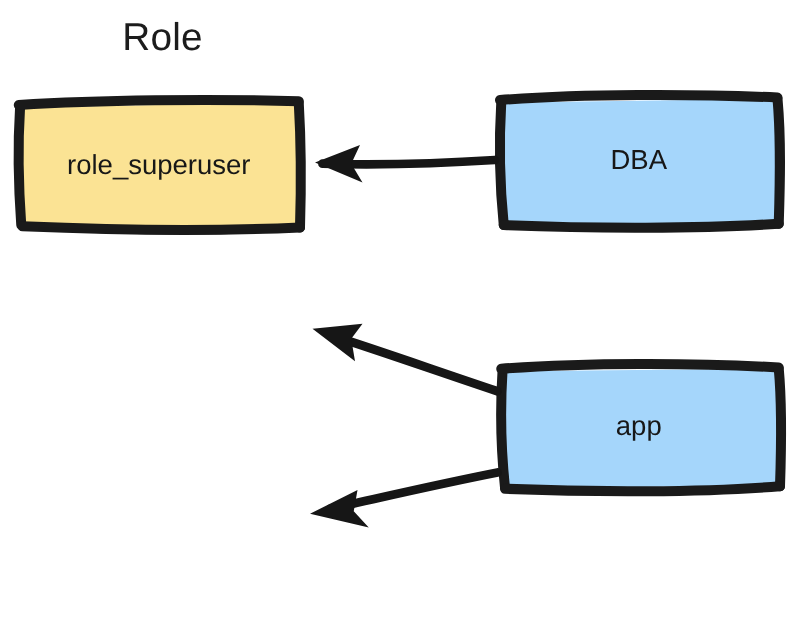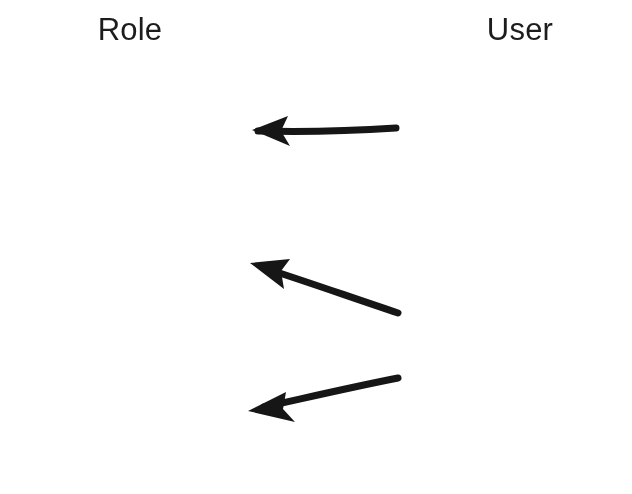--- a/index.html
+++ b/index.html
@@ -68,26 +68,56 @@
     pointer-events: none;
   }
 </style>
 </head>
 <body>
 
 <div id="canvas">
 
   <div class="column-header" id="header-role">Role</div>
 
-  <div class="column-header" id="header-user">User</div>
+
+  <div class="node" id="node-role-superuser">
+    <svg width="238" height="116" viewBox="0 0 238 116">
+      <path d="M9,12 L230,8 L233,109 L11,105 Z" fill="#FBE394" stroke="none"></path>
+      <path d="M8,13 C6,45 7,78 9,106" fill="none" stroke="#1a1a1a" stroke-width="8" stroke-linecap="round"></path>
+      <path d="M7,10 C70,6 160,5 231,7" fill="none" stroke="#1a1a1a" stroke-width="8" stroke-linecap="round"></path>
+      <path d="M231,8 C233,42 233,76 232,108" fill="none" stroke="#1a1a1a" stroke-width="8" stroke-linecap="round"></path>
+      <path d="M10,107 C80,110 165,111 232,108" fill="none" stroke="#1a1a1a" stroke-width="8" stroke-linecap="round"></path>
+      <path d="M24,109 C90,113 170,113 222,110" fill="none" stroke="#1a1a1a" stroke-width="3" stroke-linecap="round" opacity="0.85"></path>
+    </svg>
+    <div class="node-label">role_superuser</div>
+  </div>
 
 
 
+  <div class="node" id="node-dba">
+    <svg width="236" height="116" viewBox="0 0 236 116">
+      <path d="M9,12 L228,9 L230,108 L11,110 Z" fill="#A5D6FB" stroke="none"></path>
+      <path d="M8,12 C6,45 7,80 10,110" fill="none" stroke="#1a1a1a" stroke-width="8" stroke-linecap="round"></path>
+      <path d="M7,10 C72,5 162,5 229,8" fill="none" stroke="#1a1a1a" stroke-width="8" stroke-linecap="round"></path>
+      <path d="M229,9 C232,42 231,77 230,109" fill="none" stroke="#1a1a1a" stroke-width="8" stroke-linecap="round"></path>
+      <path d="M10,110 C82,113 168,113 230,109" fill="none" stroke="#1a1a1a" stroke-width="8" stroke-linecap="round"></path>
+    </svg>
+    <div class="node-label">DBA</div>
+  </div>
 
-
+  <div class="node" id="node-app">
+    <svg width="236" height="114" viewBox="0 0 236 114">
+      <path d="M10,13 L229,11 L231,104 L12,107 Z" fill="#A5D6FB" stroke="none"></path>
+      <path d="M9,13 C7,45 8,78 11,106" fill="none" stroke="#1a1a1a" stroke-width="8" stroke-linecap="round"></path>
+      <path d="M8,11 C74,6 163,6 230,10" fill="none" stroke="#1a1a1a" stroke-width="8" stroke-linecap="round"></path>
+      <path d="M230,11 C233,43 232,76 231,105" fill="none" stroke="#1a1a1a" stroke-width="8" stroke-linecap="round"></path>
+      <path d="M11,107 C83,110 169,110 231,105" fill="none" stroke="#1a1a1a" stroke-width="8" stroke-linecap="round"></path>
+    </svg>
+    <div class="node-label">app</div>
+  </div>
 
   <svg id="edges" viewBox="0 0 632 494">
 
     <g>
       <path d="M396,128 C350,131 300,132 258,131" fill="none" stroke="#161616" stroke-width="7" stroke-linecap="round"></path>
       <path d="M252,130 L288,116 L281,131 L290,146 Z" fill="#161616"></path>
     </g>
 
     <g>
       <path d="M398,313 C350,297 305,281 264,268" fill="none" stroke="#161616" stroke-width="7" stroke-linecap="round"></path>

